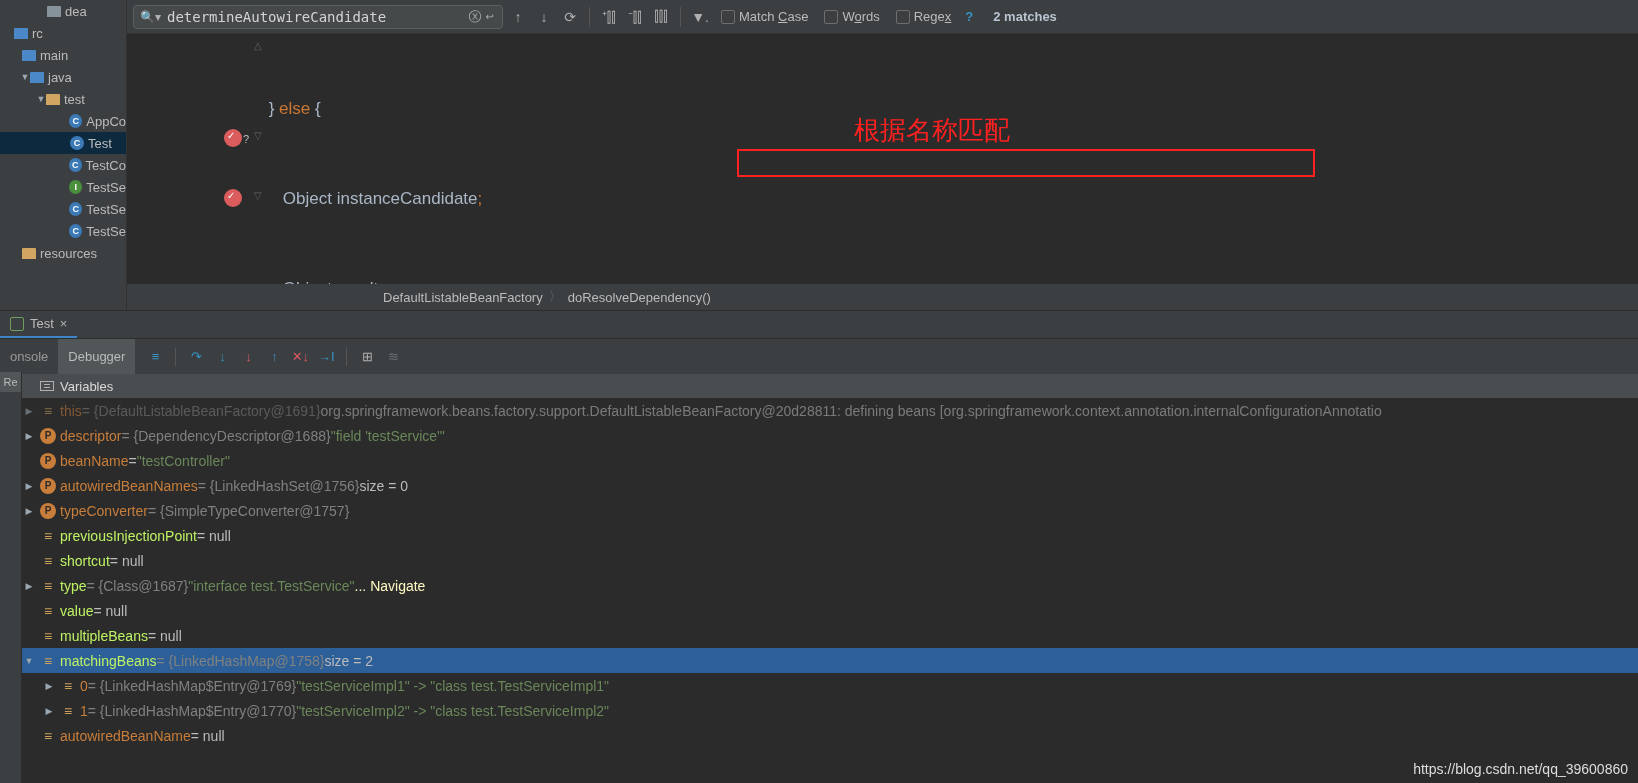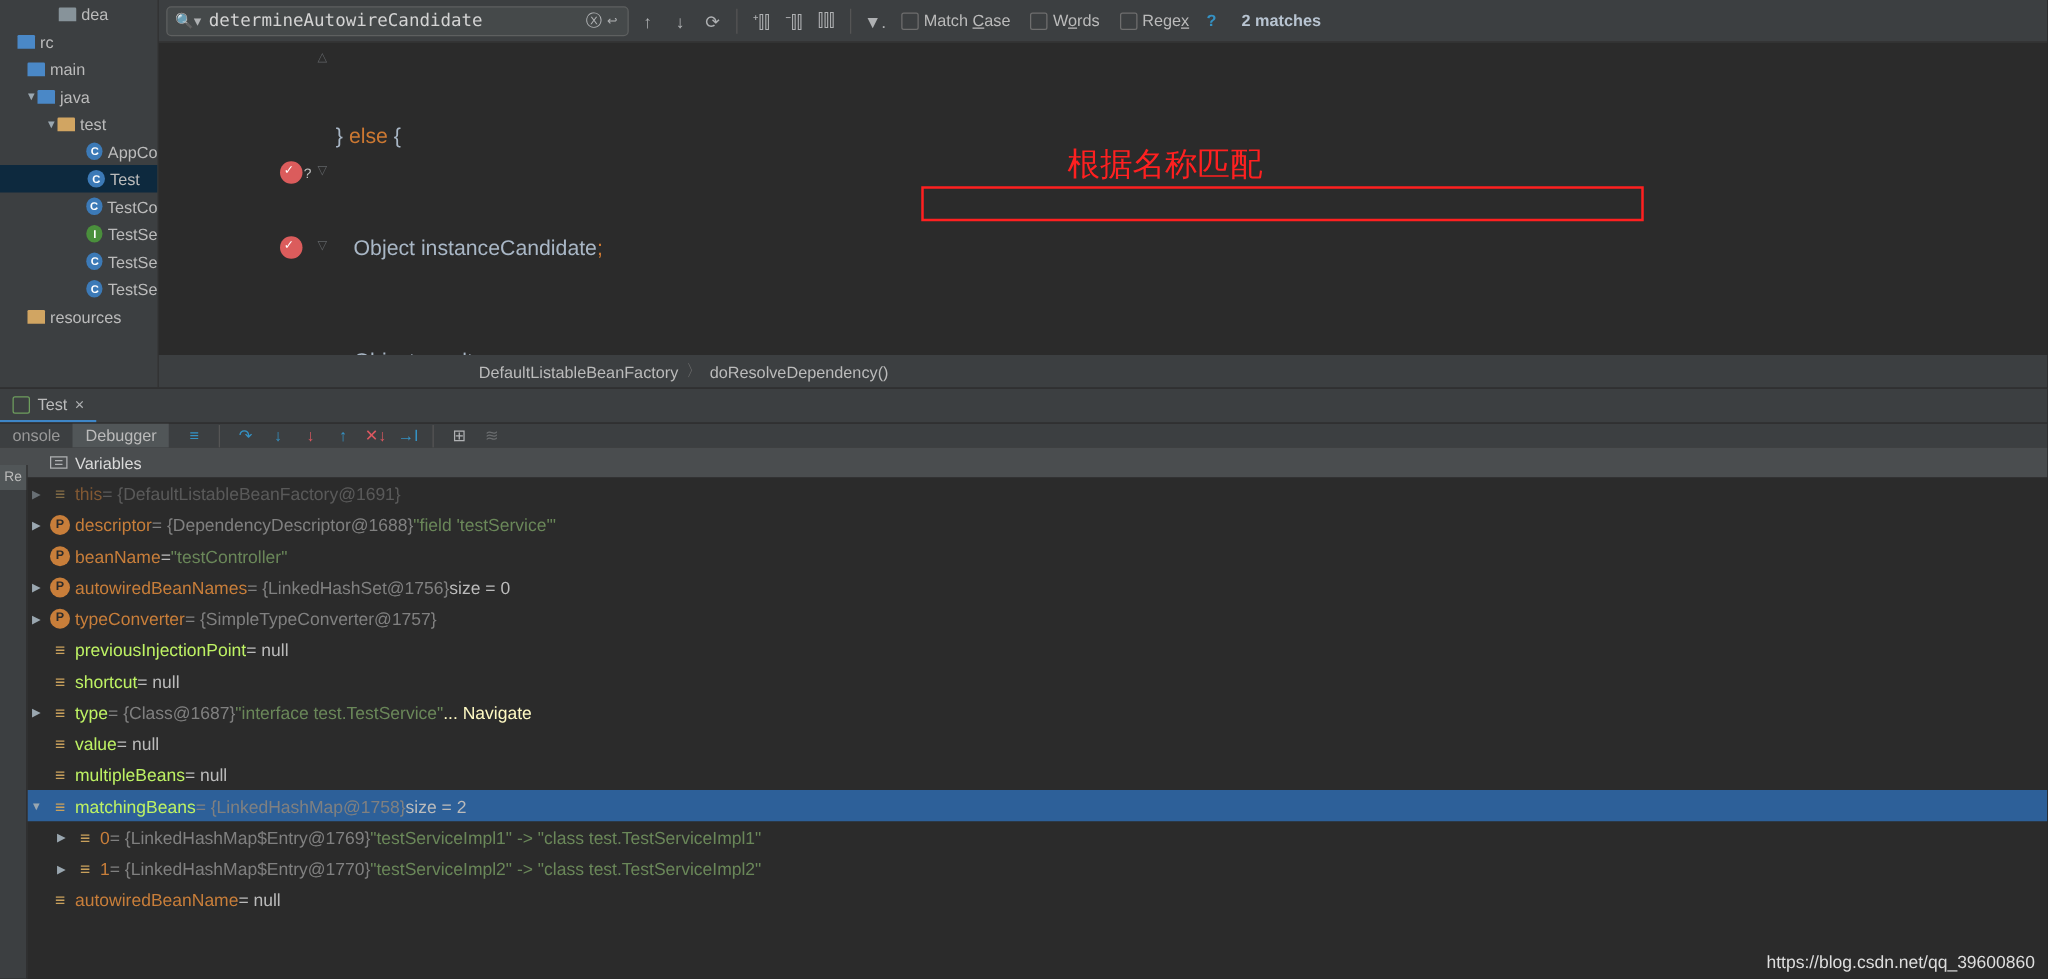--- a/index.html
+++ b/index.html
@@ -38,32 +38,32 @@
 .gut-icons { position:absolute; left:97px; top:0; width:40px; }
 .bp { width:18px; height:18px; background:#db5c5c; border-radius:50%; position:absolute; left:0; }
 .bp .chk2 { position:absolute; color:#fff; font-size:10px; left:3px; top:1px; }
 .bp .q { position:absolute; color:#bfbfbf; font-size:11px; left:19px; top:4px; }
 .fold { position:absolute; left:30px; color:#606366; font-size:10px; }
 .code { flex:1; font-family:Consolas,monospace; font-size:17px; line-height:30px; position:relative; white-space:pre; }
 .code .row { height:30px; padding-left:0; position:relative; }
 .kw { color:#cc7832; }
 .ident { color:#a9b7c6; }
 .redbox { position:absolute; border:2px solid #ff2020; pointer-events:none; }
-.ann { position:absolute; color:#ff2020; font-size:26px; font-family:Liberation Sans, sans-serif; }
+.ann { position:absolute; color:#ff2020; font-size:26px; font-family:Liberation Serif, serif; }
 
 .crumbs { height:26px; background:#3c3f41; display:flex; align-items:center; padding-left:256px; color:#bbbbbb; gap:6px; font-size:13px; }
 .crumbs .sep { color:#6e6e6e; }
 
 
 .tabrow { height:28px; background:#3c3f41; display:flex; align-items:center; border-top:1px solid #2d2d2d; }
 .tabrow .tab { display:flex; align-items:center; height:100%; padding:0 10px; gap:6px; color:#bbbbbb; border-bottom:2px solid #3e86c7; }
 .tabrow .runic { width:14px; height:14px; border:1.5px solid #6e9e5e; border-radius:2px; position:relative; }
 .tabrow .close { color:#afb1b3; cursor:pointer; }
 
-.dbgbar { height:20px; background:#3c3f41; display:flex; align-items:center; border-top:1px solid #2d2d2d; }
+.dbgbar { height:36px; background:#3c3f41; display:flex; align-items:center; border-top:1px solid #2d2d2d; }
 .dbgbar .subtabs { display:flex; height:100%; }
 .dbgbar .st { padding:0 10px; display:flex; align-items:center; color:#989898; font-size:13px; cursor:pointer; }
 .dbgbar .st.active { background:#515658; color:#bbbbbb; }
 .dbgbar .icons { display:flex; align-items:center; gap:2px; padding-left:8px; }
 .dbg-icon { width:24px; height:24px; display:flex; align-items:center; justify-content:center; color:#afb1b3; cursor:pointer; }
 .blue-ic { color:#3592c4; }
 .red-ic { color:#db5860; }
 .dbg-sep { width:1px; height:18px; background:#555; margin:0 6px; }
 
 .vars-head { height:24px; background:#4a4d4f; display:flex; align-items:center; padding-left:40px; color:#dadada; gap:6px; font-size:13px; }
@@ -255,20 +255,21 @@
     <span class="vic"></span>
     <span>Variables</span>
   </div>
 
   <div class="vars" id="vars">
       <div class="var-row" style="padding-left: 22px; opacity: 0.55;">
         <span class="tw">▶</span>
         <span class="vi eq">≡</span>
         <span class="vname oran">this</span>
         <span class="vgrey"> = {DefaultListableBeanFactory@1691}</span>
+        <span class="vwhite">  org.springframework.beans.factory.support.DefaultListableBeanFactory@20d28811: defining beans [org.springframework.context.annotation.internalConfigurationAnnotatio</span>
       </div>
       <div class="var-row" style="padding-left: 22px;">
         <span class="tw">▶</span>
         <span class="vi p">P</span>
         <span class="vname oran">descriptor</span>
         <span class="vgrey"> = {DependencyDescriptor@1688}</span>
         <span class="vstr"> "field 'testService'"</span>
       </div>
       <div class="var-row" style="padding-left: 22px;">
         <span class="tw"></span>

